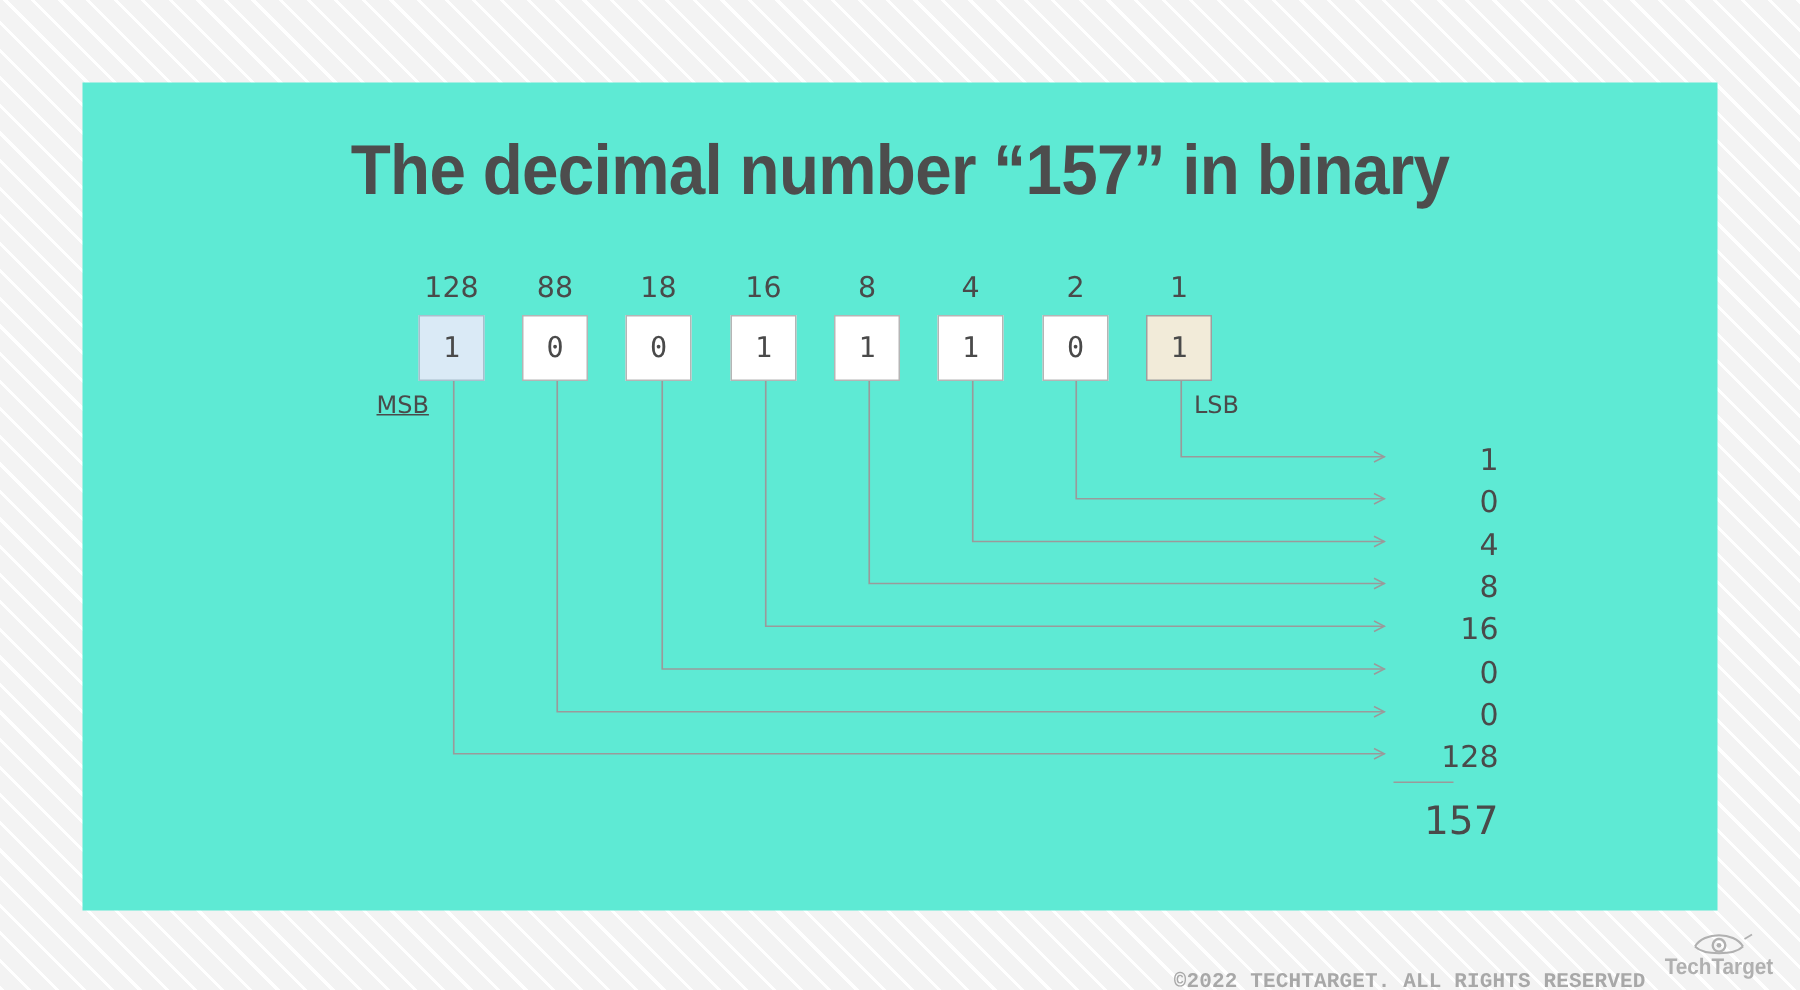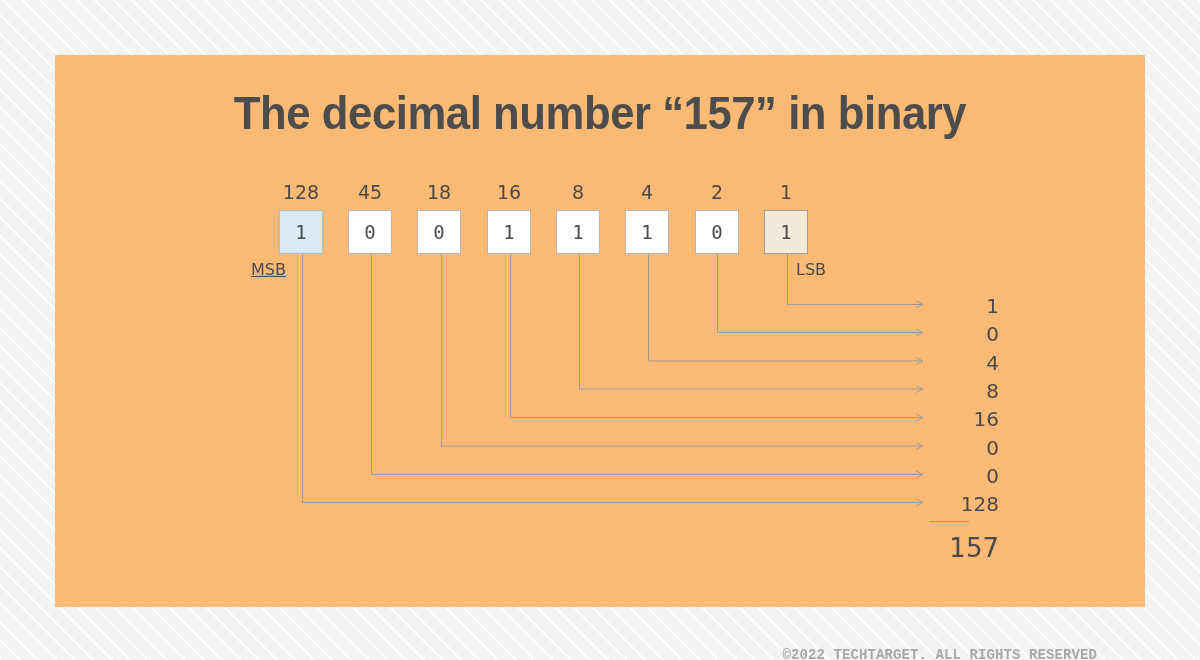--- a/index.html
+++ b/index.html
@@ -19,21 +19,21 @@
     );
     position: relative;
   }
 
   #card {
     position: absolute;
     left: 55px;
     top: 55px;
     width: 1090px;
     height: 552px;
-    background: #fdba74;
+    background: #5eead4;
   }
 
   #title {
     position: absolute;
     left: 0;
     top: 30px;
     width: 1090px;
     text-align: center;
     font-family: "Liberation Sans Narrow", "Liberation Sans", sans-serif;
     font-weight: bold;
@@ -181,21 +181,21 @@
       <path d="M645.5,254 L645.5,361 L920,361"></path>
       <path d="M576.5,254 L576.5,389 L920,389"></path>
       <path d="M507.5,254 L507.5,417.5 L920,417.5"></path>
       <path d="M438.5,254 L438.5,446 L920,446"></path>
       <path d="M368.5,254 L368.5,474.5 L920,474.5"></path>
       <path d="M299.5,254 L299.5,502.5 L920,502.5"></path>
     </g>
   </svg>
 
   <div class="place-label" style="left:275px; top:181px;">128</div>
-  <div class="place-label" style="left:344px; top:181px;">45</div>
+  <div class="place-label" style="left:344px; top:181px;">88</div>
   <div class="place-label" style="left:413px; top:181px;">18</div>
   <div class="place-label" style="left:483px; top:181px;">16</div>
   <div class="place-label" style="left:552px; top:181px;">8</div>
   <div class="place-label" style="left:621px; top:181px;">4</div>
   <div class="place-label" style="left:691px; top:181px;">2</div>
   <div class="place-label" style="left:760px; top:181px;">1</div>
 
   <div class="bit-box msb" style="left:276px; top:210px;">1</div>
   <div class="bit-box" style="left:345px; top:210px;">0</div>
   <div class="bit-box" style="left:414px; top:210px;">0</div>
@@ -217,13 +217,23 @@
   <div class="result-value" style="left:926px; top:464px;">0</div>
   <div class="result-value" style="left:926px; top:492px;">128</div>
 
   <div id="sum-rule"></div>
 
   <div class="result-total" style="left:926px; top:533px;">157</div>
 </div>
 
 <div id="footer">
   <div id="copyright">©2022 TECHTARGET. ALL RIGHTS RESERVED</div>
+  <div id="logo">
+    <svg width="92" height="22" viewBox="0 0 92 22">
+      <path d="M30,15 C36,5 56,5 62,15" fill="none" stroke="#b0b0b0" stroke-width="1.4"></path>
+      <path d="M30,15 C36,21 56,21 62,15" fill="none" stroke="#b0b0b0" stroke-width="1.4"></path>
+      <circle cx="46" cy="14.2" r="4.2" fill="none" stroke="#b0b0b0" stroke-width="1.6"></circle>
+      <circle cx="46" cy="14.2" r="1.6" fill="#b0b0b0"></circle>
+      <path d="M63,10 L68,7" fill="none" stroke="#b0b0b0" stroke-width="1.2"></path>
+    </svg>
+    <div id="logo-word">TechTarget</div>
+  </div>
 </div>
 
 </body></html>

